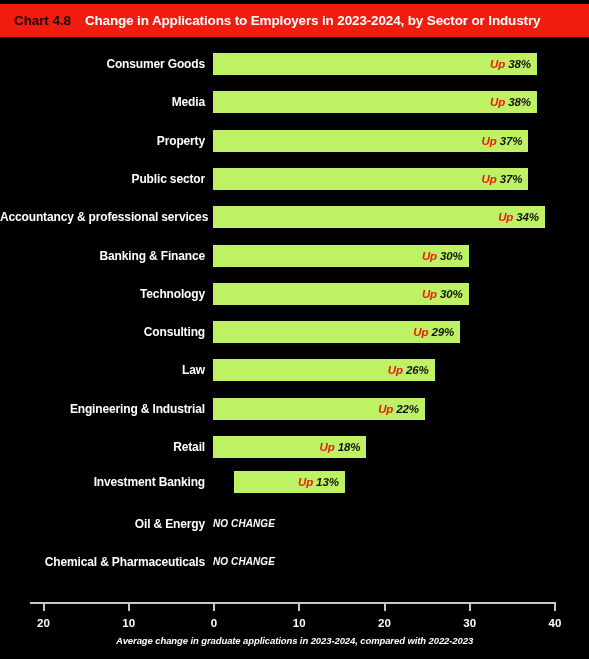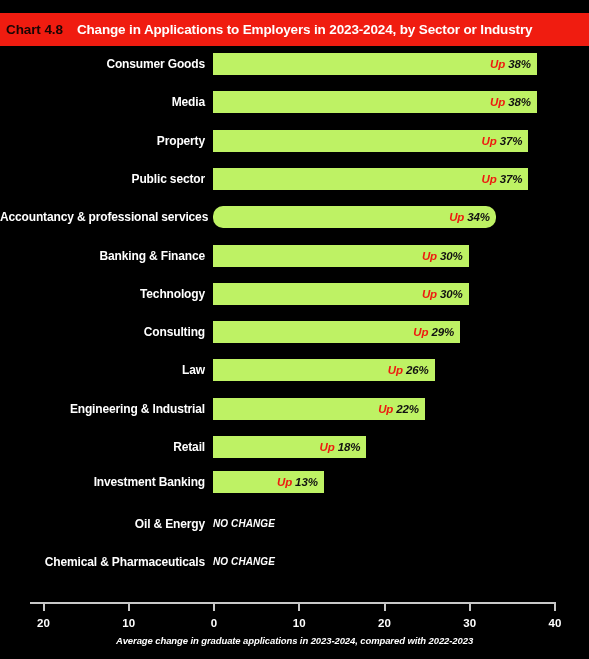--- a/index.html
+++ b/index.html
@@ -13,28 +13,28 @@
     overflow: hidden;
     font-family: "Liberation Sans", sans-serif;
     color: #ffffff;
     position: relative;
   }
 
   
   .header {
     position: absolute;
     left: 0;
-    top: 13px;
+    top: 4px;
     width: 589px;
     height: 33px;
     background: #f01c10;
     display: flex;
     align-items: center;
     box-sizing: border-box;
-    padding-left: 6px;
+    padding-left: 14px;
   }
   .header-chartno {
     font-size: 13.5px;
     font-weight: bold;
     color: #1a0604;
     letter-spacing: -0.1px;
     white-space: nowrap;
   }
   .header-title {
     font-size: 13.5px;
@@ -182,21 +182,21 @@
         </div>
       </div>
       <div class="row" style="top: 133.9px;">
         <div class="row-label">Public sector</div>
         <div class="row-bar" style="width: 315.425px;">
           <span class="bar-val"><span class="bar-up">Up</span><span>37%</span></span>
         </div>
       </div>
       <div class="row" style="top: 172.2px;">
         <div class="row-label">Accountancy &amp; professional services</div>
-        <div class="row-bar" style="width: 283px; border-radius: 10px;">
+        <div class="row-bar" style="width: 332px;">
           <span class="bar-val"><span class="bar-up">Up</span><span>34%</span></span>
         </div>
       </div>
       <div class="row" style="top: 210.5px;">
         <div class="row-label">Banking &amp; Finance</div>
         <div class="row-bar" style="width: 255.75px;">
           <span class="bar-val"><span class="bar-up">Up</span><span>30%</span></span>
         </div>
       </div>
       <div class="row" style="top: 248.8px;">
@@ -224,21 +224,21 @@
         </div>
       </div>
       <div class="row" style="top: 402px;">
         <div class="row-label">Retail</div>
         <div class="row-bar" style="width: 153.45px;">
           <span class="bar-val"><span class="bar-up">Up</span><span>18%</span></span>
         </div>
       </div>
       <div class="row" style="top: 437px;">
         <div class="row-label">Investment Banking</div>
-        <div class="row-bar" style="width: 110.825px;">
+        <div class="row-bar" style="width: 110.825px; margin-left: 21px;">
           <span class="bar-val"><span class="bar-up">Up</span><span>13%</span></span>
         </div>
       </div>
       <div class="row" style="top: 478.6px;">
         <div class="row-label">Oil &amp; Energy</div>
         <div class="nochange">NO CHANGE</div>
       </div>
       <div class="row" style="top: 516.9px;">
         <div class="row-label">Chemical &amp; Pharmaceuticals</div>
         <div class="nochange">NO CHANGE</div>

